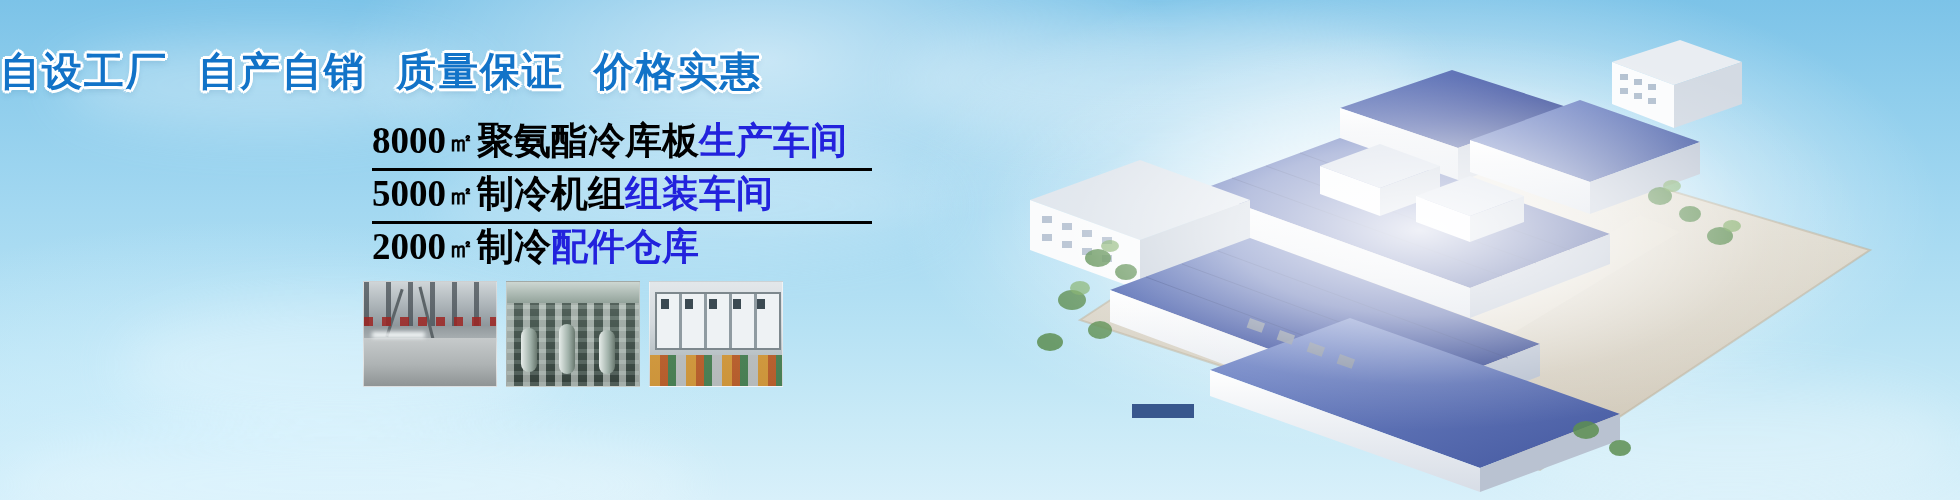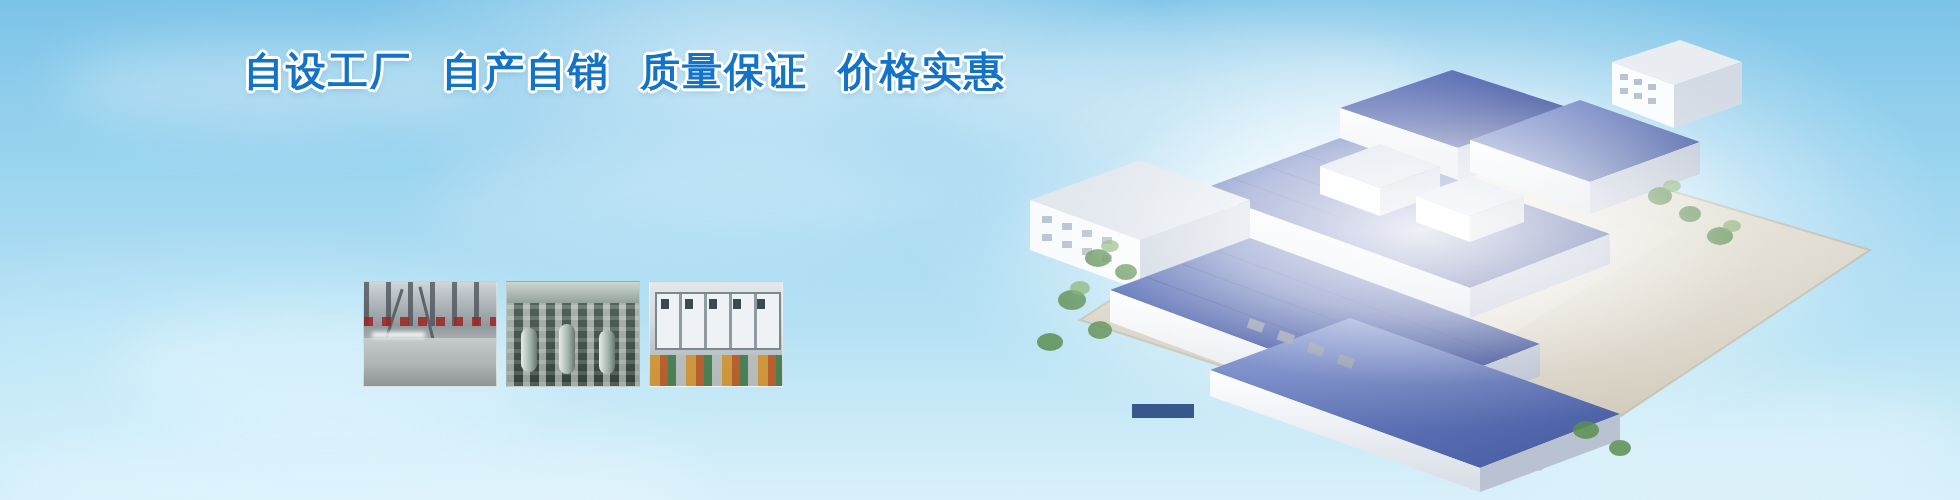--- a/index.html
+++ b/index.html
@@ -22,21 +22,20 @@
   .c1{left:60px;  top:40px;  width:420px;height:90px;opacity:.55;}
   .c2{left:430px; top:150px; width:520px;height:110px;opacity:.35;}
   .c3{left:120px; top:300px; width:430px;height:130px;opacity:.45;}
   .c4{left:900px; top:20px;  width:520px;height:120px;opacity:.5;}
   .c5{left:1500px;top:380px; width:460px;height:120px;opacity:.4;}
   .c6{left:0px;   top:430px; width:700px;height:110px;opacity:.5;}
 
   
   #headline{
     position:absolute;left:0;top:44px;width:1250px;
-    text-align:center;
     font-family:Liberation Serif, serif;
     font-weight:bold;
     font-size:40px;
     letter-spacing:2px;
     color:#1273c8;
     white-space:nowrap;
     text-shadow:
       -2px -2px 0 #ffffff, 2px -2px 0 #ffffff,
       -2px  2px 0 #ffffff, 2px  2px 0 #ffffff,
       -3px  0   0 #ffffff, 3px  0   0 #ffffff,
@@ -284,20 +283,35 @@
         <ellipse cx="952" cy="226" rx="9" ry="6"></ellipse>
       </g>
     </svg>
     <div class="halo"></div>
   </div>
 
   <div id="headline">
     <span class="seg">自设工厂</span><span class="gap"></span><span class="seg">自产自销</span><span class="gap"></span><span class="seg">质量保证</span><span class="gap"></span><span class="seg">价格实惠</span>
   </div>
 
+  <div id="lines">
+
+    <div class="line rule">
+      <span class="num">8000</span><span class="sqm">㎡</span><span>聚氨酯冷库板</span><span class="hl">生产车间</span>
+    </div>
+
+    <div class="line rule">
+      <span class="num">5000</span><span class="sqm">㎡</span><span>制冷机组</span><span class="hl">组装车间</span>
+    </div>
+
+    <div class="line">
+      <span class="num">2000</span><span class="sqm">㎡</span><span>制冷</span><span class="hl">配件仓库</span>
+    </div>
+
+  </div>
 
   <div id="photos">
     <div class="photo p1">
       <div class="beam"></div>
       <div class="beam2"></div>
       <div class="floor"></div>
       <div class="glow"></div>
     </div>
     <div class="photo p2">
       <div class="tank t1"></div>

